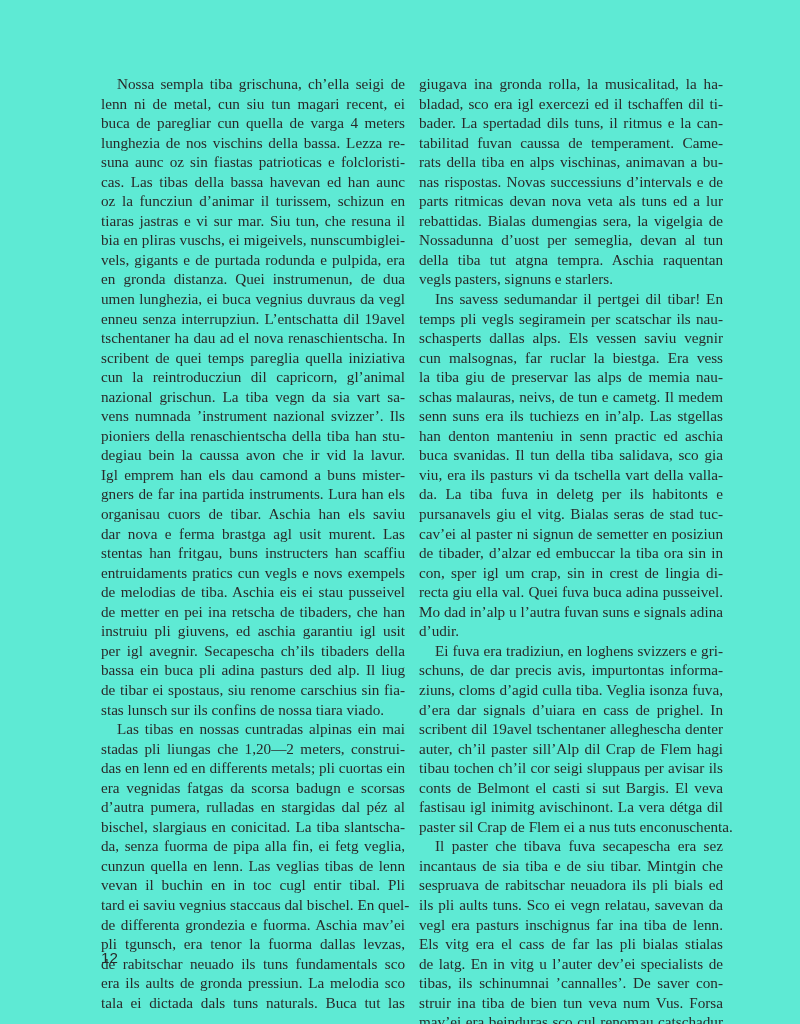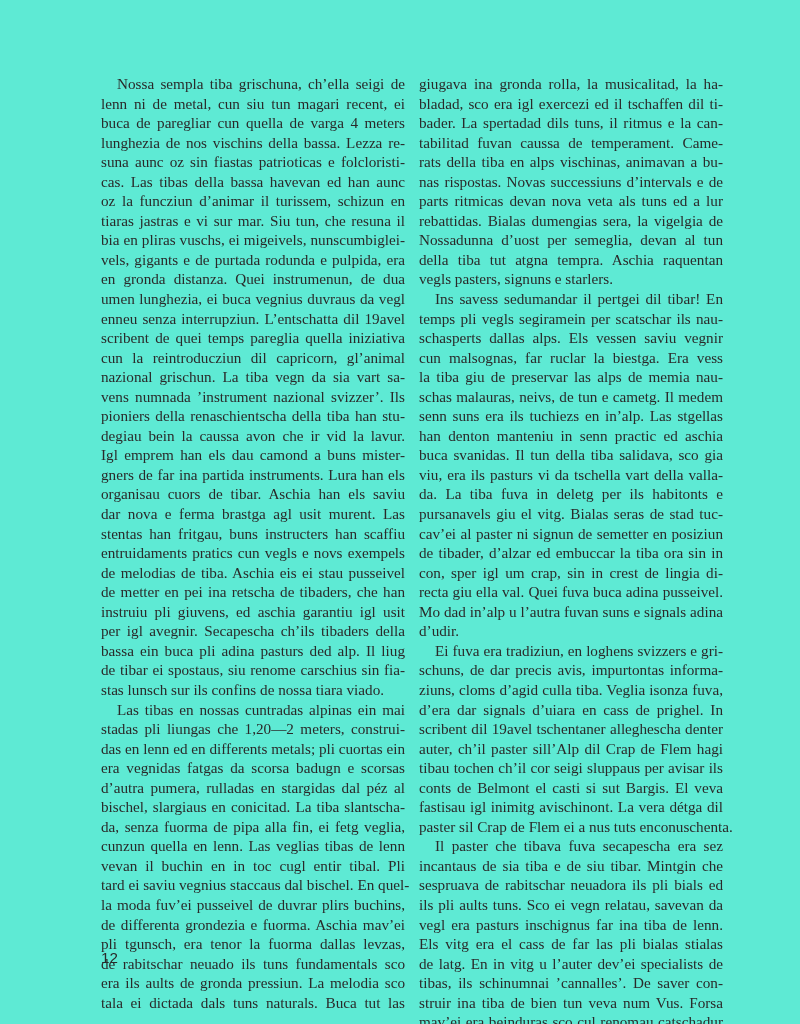--- a/index.html
+++ b/index.html
@@ -36,20 +36,21 @@
       <div class="line">lunghezia de nos vischins della bassa. Lezza re-</div>
       <div class="line">suna aunc oz sin fiastas patrioticas e folcloristi-</div>
       <div class="line">cas. Las tibas della bassa havevan ed han aunc</div>
       <div class="line">oz la funcziun d’animar il turissem, schizun en</div>
       <div class="line">tiaras jastras e vi sur mar. Siu tun, che resuna il</div>
       <div class="line">bia en pliras vuschs, ei migeivels, nunscumbiglei-</div>
       <div class="line">vels, gigants e de purtada rodunda e pulpida, era</div>
       <div class="line">en gronda distanza. Quei instrumenun, de dua</div>
       <div class="line">umen lunghezia, ei buca vegnius duvraus da vegl</div>
       <div class="line">enneu senza interrupziun. L’entschatta dil 19avel</div>
+      <div class="line">tschentaner ha dau ad el nova renaschientscha. In</div>
       <div class="line">scribent de quei temps pareglia quella iniziativa</div>
       <div class="line">cun la reintroducziun dil capricorn, gl’animal</div>
       <div class="line">nazional grischun. La tiba vegn da sia vart sa-</div>
       <div class="line">vens numnada ’instrument nazional svizzer’. Ils</div>
       <div class="line">pioniers della renaschientscha della tiba han stu-</div>
       <div class="line">degiau bein la caussa avon che ir vid la lavur.</div>
       <div class="line">Igl emprem han els dau camond a buns mister-</div>
       <div class="line">gners de far ina partida instruments. Lura han els</div>
       <div class="line">organisau cuors de tibar. Aschia han els saviu</div>
       <div class="line">dar nova e ferma brastga agl usit murent. Las</div>
@@ -65,21 +66,20 @@
       <div class="line indent">Las tibas en nossas cuntradas alpinas ein mai</div>
       <div class="line">stadas pli liungas che 1,20—2 meters, construi-</div>
       <div class="line">das en lenn ed en differents metals; pli cuortas ein</div>
       <div class="line">era vegnidas fatgas da scorsa badugn e scorsas</div>
       <div class="line">d’autra pumera, rulladas en stargidas dal péz al</div>
       <div class="line">bischel, slargiaus en conicitad. La tiba slantscha-</div>
       <div class="line">da, senza fuorma de pipa alla fin, ei fetg veglia,</div>
       <div class="line">cunzun quella en lenn. Las veglias tibas de lenn</div>
       <div class="line">vevan il buchin en in toc cugl entir tibal. Pli</div>
       <div class="line">tard ei saviu vegnius staccaus dal bischel. En quel-</div>
-      <div class="line">la moda fuv’ei pusseivel de duvrar plirs buchins,</div>
       <div class="line">de differenta grondezia e fuorma. Aschia mav’ei</div>
       <div class="line">pli tgunsch, era tenor la fuorma dallas levzas,</div>
       <div class="line">de rabitschar neuado ils tuns fundamentals sco</div>
       <div class="line">era ils aults de gronda pressiun. La melodia sco</div>
       <div class="line">tala ei dictada dals tuns naturals. Buca tut las</div>
     </div>
   <div class="col right" id="right-col">
       <div class="line">giugava ina gronda rolla, la musicalitad, la ha-</div>
       <div class="line">bladad, sco era igl exercezi ed il tschaffen dil ti-</div>
       <div class="line">bader. La spertadad dils tuns, il ritmus e la can-</div>

